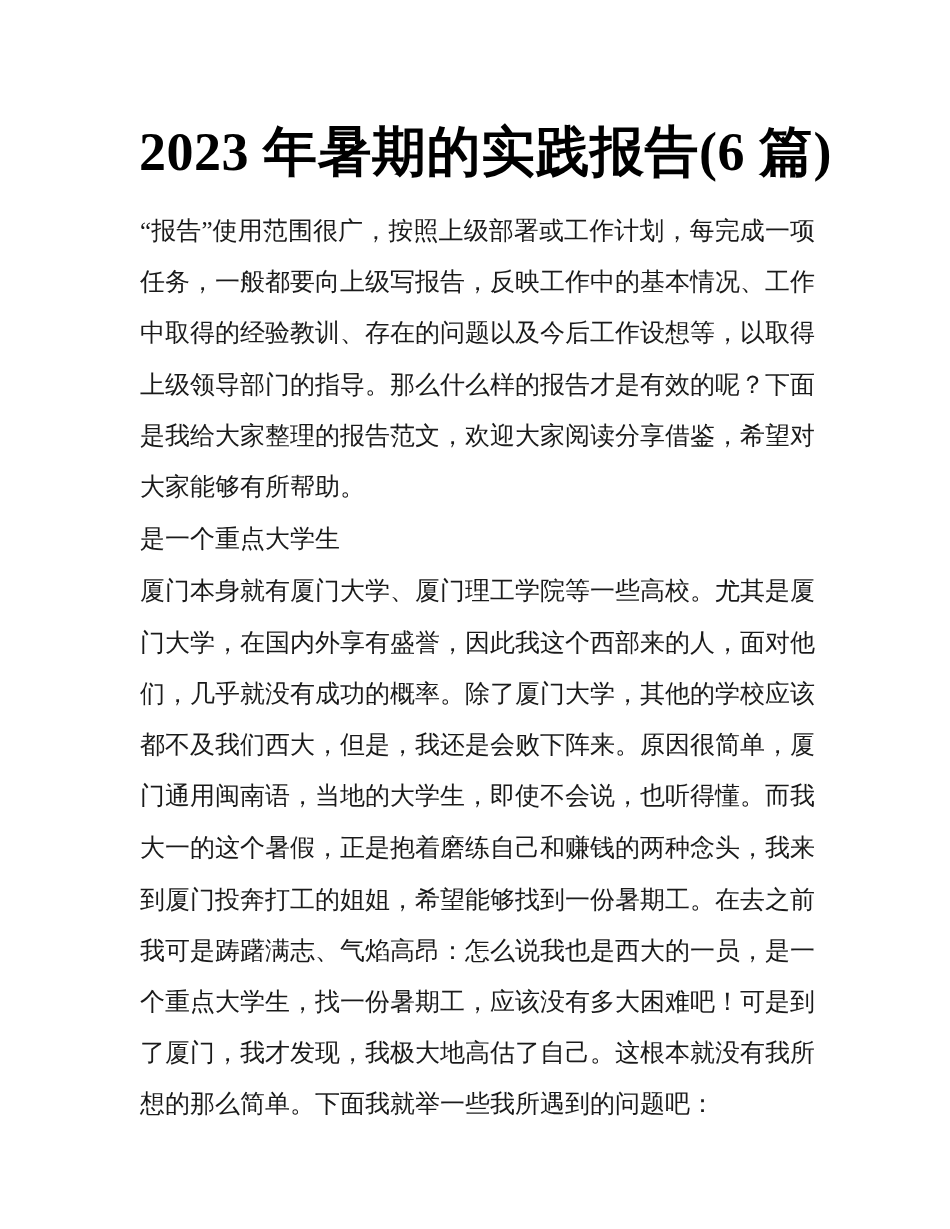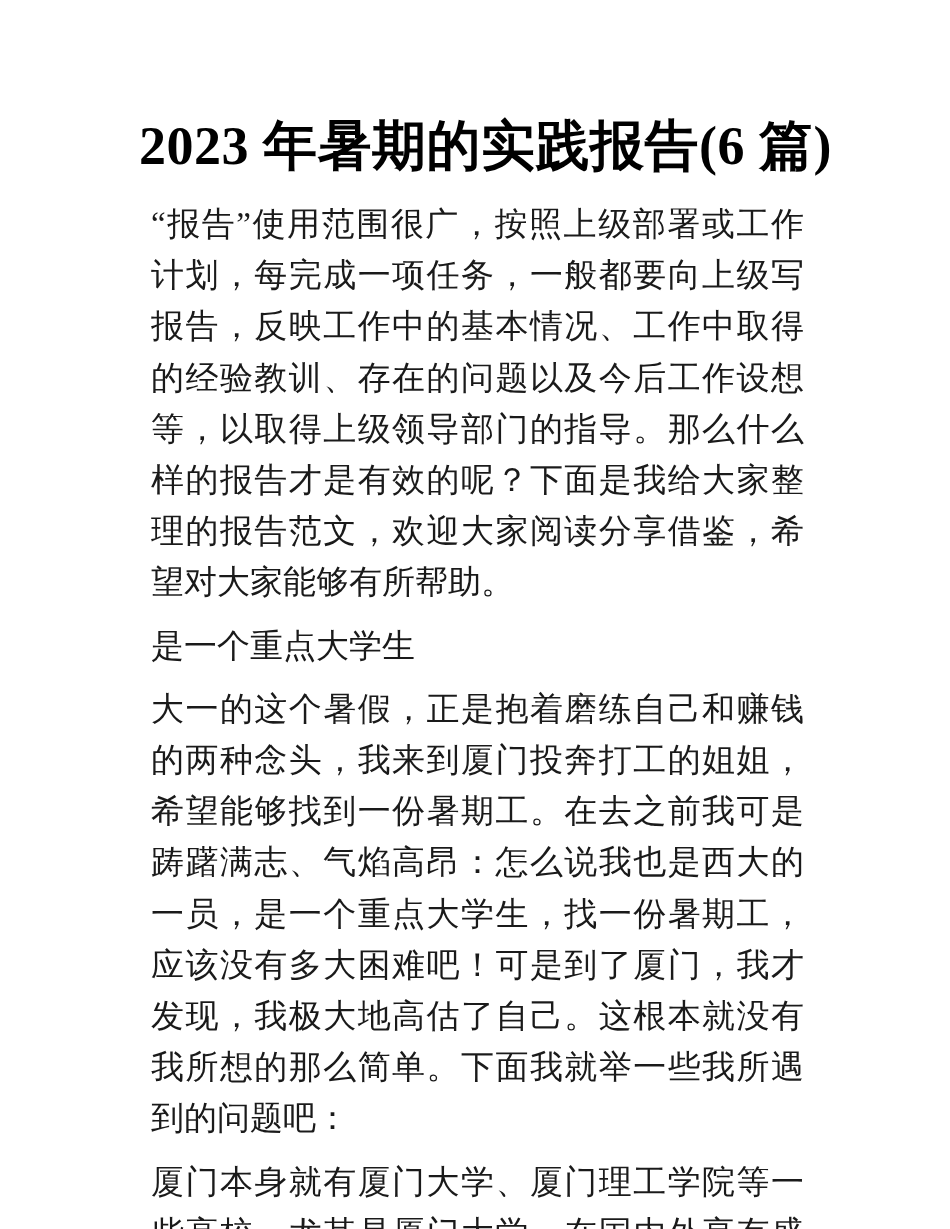--- a/index.html
+++ b/index.html
@@ -15,49 +15,49 @@
     background: #ffffff;
     overflow: hidden;
   }
   .content {
     position: absolute;
     left: 139px;
     top: 110px;
     width: 677px;
   }
   .doc-title {
-    margin: 2px 0 19px 0;
+    margin: 8px 0 19px 0;
     padding: 0;
     font-family: "Liberation Serif", "DejaVu Serif", serif;
     font-size: 54px;
     font-weight: bold;
     line-height: 68px;
     color: #000000;
     white-space: nowrap;
     letter-spacing: 0.5px;
   }
   .doc-body p {
-    margin: 12px;
+    margin: 1px;
     padding: 0;
     font-family: "Liberation Serif", "DejaVu Serif", serif;
-    font-size: 33px;
+    font-size: 25px;
     line-height: 51.2px;
     color: #1a1a1a;
     text-align: justify;
     text-justify: inter-ideograph;
     text-align-last: left;
     word-break: break-all;
   }
 </style>
 </head>
 <body>
 
 <div class="page">
   <div class="content">
     <h1 class="doc-title">2023 年暑期的实践报告(6 篇)</h1>
     <div class="doc-body">
       <p>“报告”使用范围很广，按照上级部署或工作计划，每完成一项任务，一般都要向上级写报告，反映工作中的基本情况、工作中取得的经验教训、存在的问题以及今后工作设想等，以取得上级领导部门的指导。那么什么样的报告才是有效的呢？下面是我给大家整理的报告范文，欢迎大家阅读分享借鉴，希望对大家能够有所帮助。</p>
       <p>是一个重点大学生</p>
+      <p>厦门本身就有厦门大学、厦门理工学院等一些高校。尤其是厦门大学，在国内外享有盛誉，因此我这个西部来的人，面对他们，几乎就没有成功的概率。除了厦门大学，其他的学校应该都不及我们西大，但是，我还是会败下阵来。原因很简单，厦门通用闽南语，当地的大学生，即使不会说，也听得懂。而我</p>
       <p>大一的这个暑假，正是抱着磨练自己和赚钱的两种念头，我来到厦门投奔打工的姐姐，希望能够找到一份暑期工。在去之前我可是踌躇满志、气焰高昂：怎么说我也是西大的一员，是一个重点大学生，找一份暑期工，应该没有多大困难吧！可是到了厦门，我才发现，我极大地高估了自己。这根本就没有我所想的那么简单。下面我就举一些我所遇到的问题吧：</p>
-      <p>厦门本身就有厦门大学、厦门理工学院等一些高校。尤其是厦门大学，在国内外享有盛誉，因此我这个西部来的人，面对他们，几乎就没有成功的概率。除了厦门大学，其他的学校应该都不及我们西大，但是，我还是会败下阵来。原因很简单，厦门通用闽南语，当地的大学生，即使不会说，也听得懂。而我</p>
     </div>
   </div>
 </div>
 
 </body></html>

